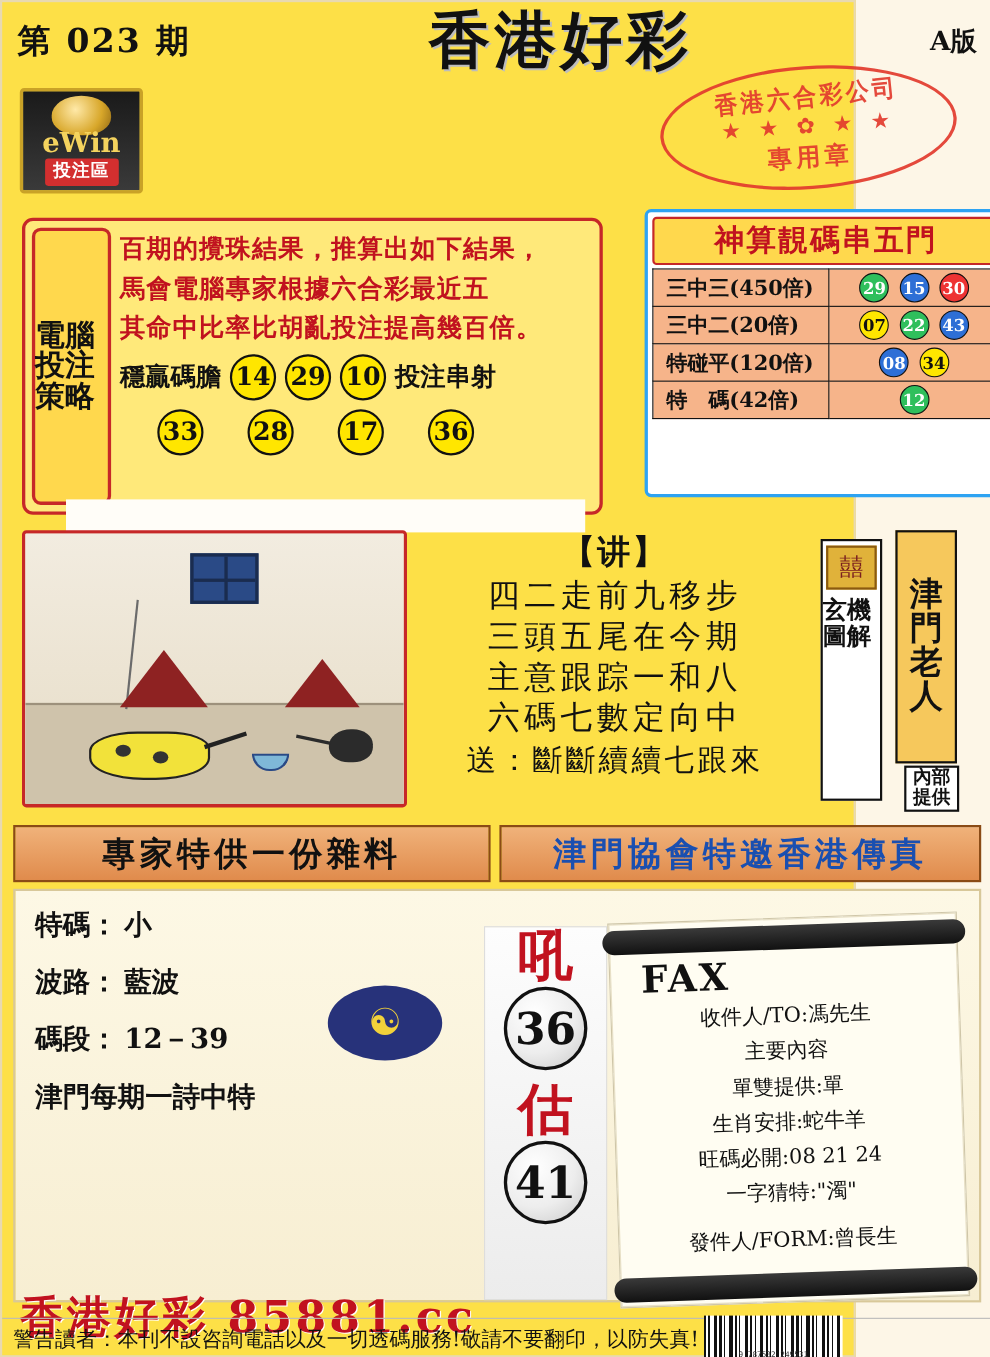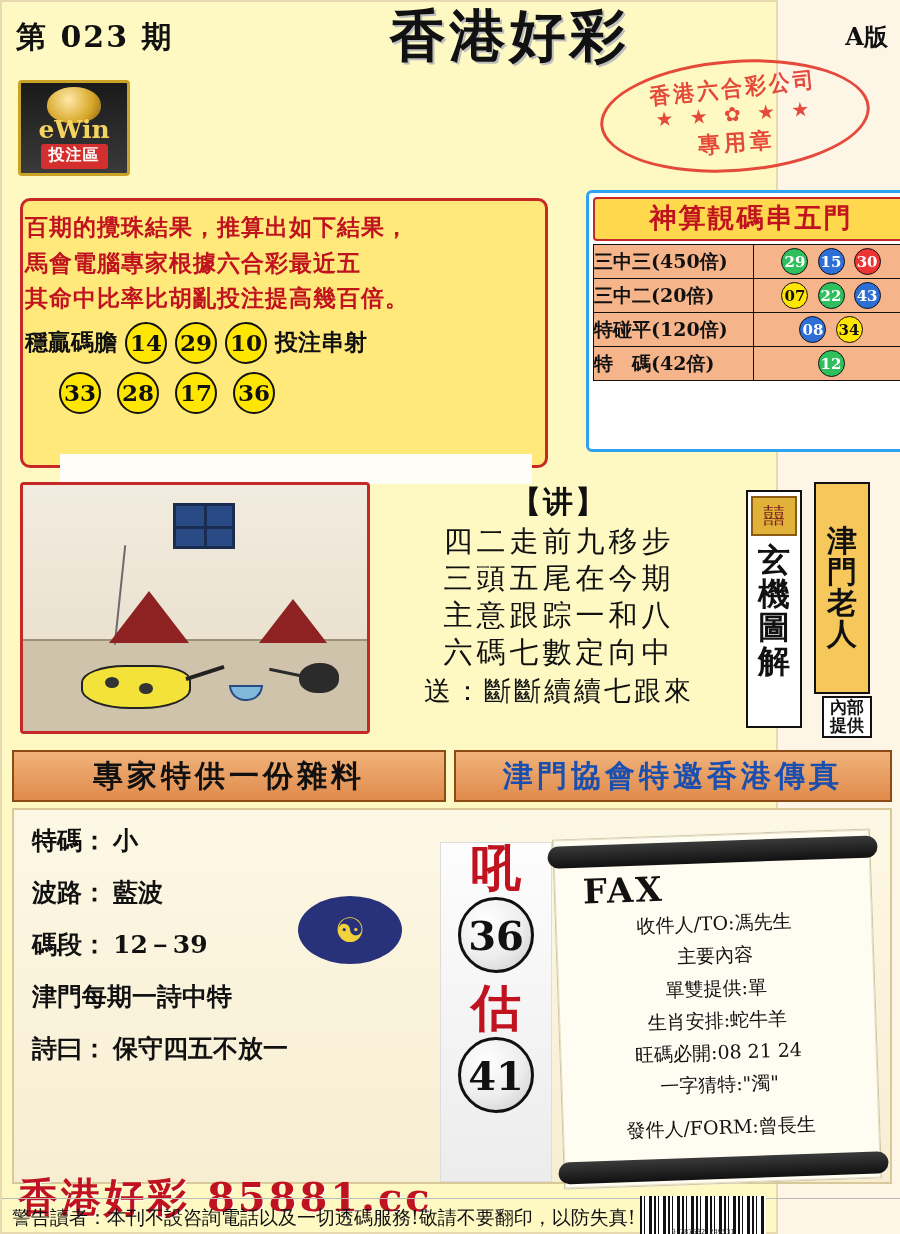--- a/index.html
+++ b/index.html
@@ -7,21 +7,21 @@
   body {
     width: 900px; height: 1234px;
     font-family: "DejaVu Sans", "Liberation Sans", sans-serif;
     background: #fdf6e7;
     position: relative;
     overflow: hidden;
   }
   .page {
     position: relative;
     width: 778px; height: 1234px;
-    background: #fef9c3;
+    background: #fde047;
     border: 2px solid #e8d9b0;
     text-decoration: underline;
   }
 
   
   .header {
     position: absolute; top: 0; left: 0; width: 900px; height: 70px;
     display: flex; align-items: center; justify-content: space-between;
     padding: 0 14px;
   }
@@ -120,21 +120,21 @@
     font-family: "DejaVu Serif", "Liberation Serif", serif;
     font-size: 23px; font-weight: bold; color: #111; white-space: nowrap;
   }
   .ball-n {
     width: 42px; height: 42px; border-radius: 50%;
     background: #ffe600; border: 2px solid #111;
     display: flex; align-items: center; justify-content: center;
     font-family: "DejaVu Serif", "Liberation Serif", serif;
     font-size: 23px; font-weight: bold; color: #111;
   }
-  .nums-row2 { display: flex; align-items: center; gap: 16px; margin-top: 8px; padding-left: 34px; }
+  .nums-row2 { display: flex; align-items: center; gap: 40px; margin-top: 8px; padding-left: 34px; }
 
   
   .smudge {
     position: absolute; left: 58px; top: 452px; width: 472px; height: 30px;
     background: #fffdf8;
   }
 
   
   .rtable {
     position: absolute; left: 584px; top: 188px;
@@ -149,21 +149,21 @@
     background: #ffd84d;
     border: 2px solid #c62828;
     border-radius: 4px;
     font-family: "DejaVu Serif", "Liberation Serif", serif;
     font-size: 27px; font-weight: bold; color: #c1121f;
     letter-spacing: 2px;
     padding: 1px 0 3px;
   }
   .rtable table { width: 100%; border-collapse: collapse; margin-top: 3px; }
   .rtable td {
-    border: 1px solid #111; height: 34px; padding: 0 0;
+    border: 1px solid #111; height: 34px; padding: 0 12px;
     background: #f6b48a;
   }
   .rtable td.lbl {
     width: 160px;
     font-family: "DejaVu Serif", "Liberation Serif", serif;
     font-size: 19px; font-weight: bold; color: #111; white-space: nowrap;
   }
   .rtable td.balls { text-align: center; }
   .mini-ball {
     display: inline-flex; align-items: center; justify-content: center;
@@ -251,21 +251,21 @@
     position: absolute; left: 744px; top: 488px; width: 56px; height: 238px;
     border: 2px solid #111; background: #fff;
     display: flex; flex-direction: column; align-items: center; padding-top: 4px;
   }
   .xuanji .emblem {
     width: 46px; height: 40px; background: #e0b23a; border: 2px solid #8a5a10;
     display:flex;align-items:center;justify-content:center; font-size:22px; color:#7a1f1f;
   }
   .xuanji .txt {
     font-family: "DejaVu Serif", "Liberation Serif", serif;
-    font-size: 32px; font-weight: bold; color: #111; line-height: 1.05; margin-top: 8px; text-align:center;
+    font-size: 22px; font-weight: bold; color: #111; line-height: 1.05; margin-top: 8px; text-align:left;
   }
   .oldman {
     position: absolute; left: 812px; top: 480px; width: 56px; height: 212px;
     background: #f6c85c; border: 2px solid #111;
     display:flex; align-items:center; justify-content:center;
     font-family: "DejaVu Serif", "Liberation Serif", serif;
     font-size: 30px; font-weight:bold; color:#111; line-height:1.03; text-align:center;
   }
   .neibu {
     position: absolute; left: 820px; top: 694px; width: 50px; height: 42px;
@@ -402,20 +402,21 @@
     <div class="sub">專用章</div>
   </div>
 
   <div class="ewin">
     <div class="ball"></div>
     <div class="wordmark">eWin</div>
     <div class="tag">投注區</div>
   </div>
 
   <div class="strategy">
+    <div class="vlabel">電腦投注策略</div>
     <div class="body">
       <div class="line">百期的攪珠結果，推算出如下結果，</div>
       <div class="line">馬會電腦專家根據六合彩最近五</div>
       <div class="line">其命中比率比胡亂投注提高幾百倍。</div>
       <div class="nums-row">
         <span class="lbl">穩贏碼膽</span>
         <span class="ball-n">14</span>
         <span class="ball-n">29</span>
         <span class="ball-n">10</span>
         <span class="lbl">投注串射</span>
@@ -515,24 +516,20 @@
         <span class="v">藍波</span>
       </div>
       <div class="brow">
         <span class="k">碼段：</span>
         <span class="v">12－39</span>
       </div>
       <div class="brow">
         <span class="k">津門每期一詩中特</span>
         <span class="v"></span>
       </div>
-      <div class="brow">
-        <span class="k">詩曰：</span>
-        <span class="v">保守四五不放一</span>
-      </div>
     </div>
     <div class="seal">☯</div>
   </div>
 
   <div class="hugu">
     <div class="ch">吼</div>
     <div class="big-ball">36</div>
     <div class="ch">估</div>
     <div class="big-ball">41</div>
   </div>

